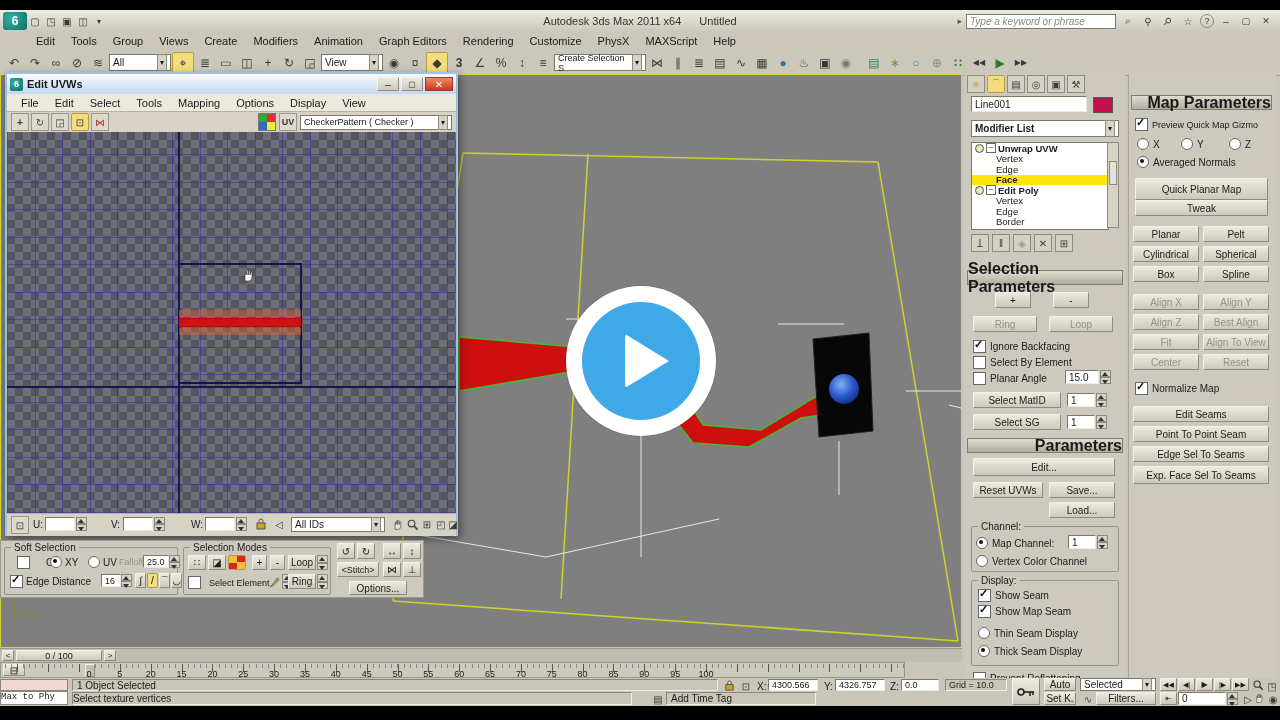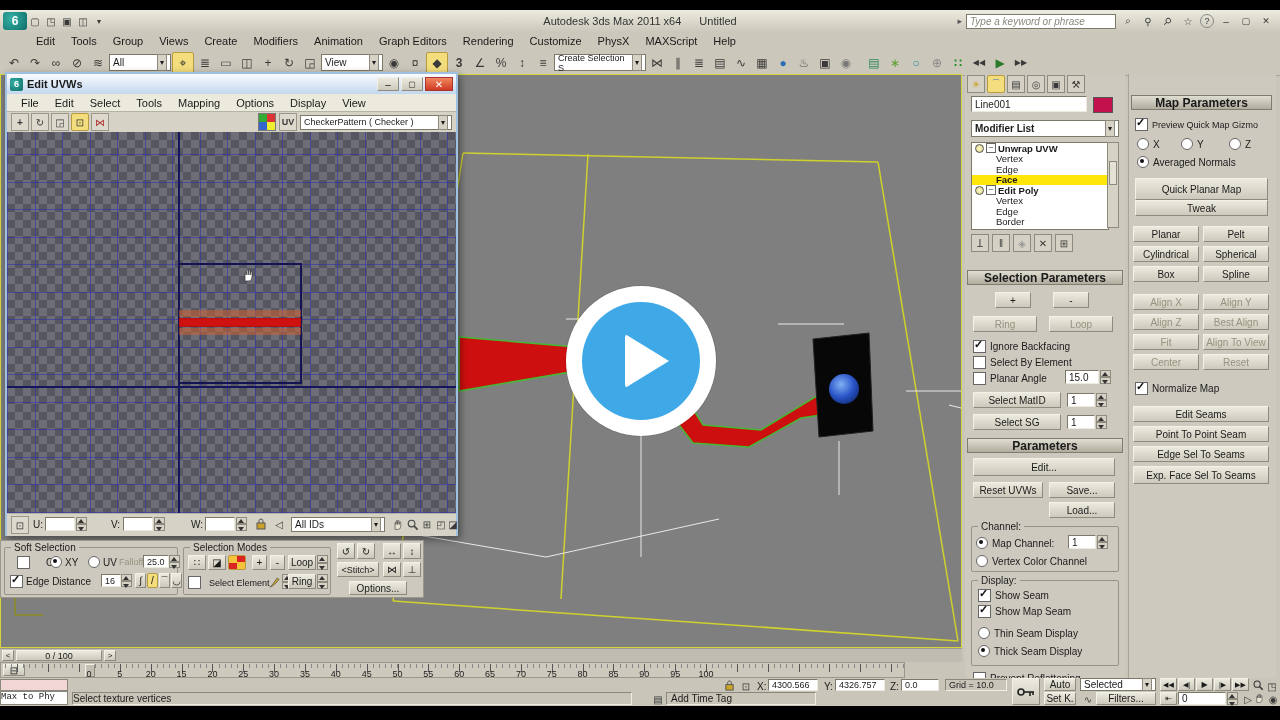--- a/index.html
+++ b/index.html
@@ -6,21 +6,21 @@
   body{width:1280px;height:720px;position:relative;background:#000;font-family:"Liberation Sans",sans-serif;font-size:11px;color:#1a1a1a;overflow:hidden;-webkit-font-smoothing:antialiased}
   .abs{position:absolute}
   .row{position:absolute;display:flex;align-items:center;gap:4px;white-space:nowrap}
   .b{position:absolute;display:flex;align-items:center;justify-content:center;background:linear-gradient(#eceade,#cdc9bc);border:1px solid #8d8a7e;border-top-color:#f4f1e8;border-left-color:#f4f1e8;font-size:10px;box-sizing:border-box;cursor:default;white-space:nowrap;overflow:hidden}
   .b.dis{color:#96937f}
   .f{position:absolute;background:#fff;border:1px solid #7c7969;border-bottom-color:#eceade;border-right-color:#eceade;font-size:10px;padding:0 3px;box-sizing:border-box;display:flex;align-items:center;overflow:hidden;white-space:nowrap}
   .sp{position:absolute;width:11px;display:flex;flex-direction:column;height:14px}
   .sp i{flex:1;background:#d6d2c6;border:1px solid #8d8a7e;position:relative}
   .sp i.up::after{content:"";position:absolute;left:1px;top:1px;border:3px solid transparent;border-bottom:4px solid #333;border-top:none}
   .sp i.dn::after{content:"";position:absolute;left:1px;top:2px;border:3px solid transparent;border-top:4px solid #333;border-bottom:none}
-  .rh{position:absolute;height:15px;background:linear-gradient(#e0ddd1,#b0ad9f);border:1px solid #7f7c70;display:flex;align-items:center;justify-content:center;font-weight:bold;font-size:12px;box-sizing:border-box}
+  .rh{position:absolute;height:15px;background:linear-gradient(#e0ddd1,#b0ad9f);border:1px solid #7f7c70;display:flex;align-items:center;justify-content:flex-end;font-weight:bold;font-size:16px;box-sizing:border-box}
   .gb{position:absolute;border:1px solid #96938a;border-radius:2px;box-sizing:border-box}
   .gl{position:absolute;top:-6px;left:6px;background:#cdc9bf;padding:0 3px;font-size:10px}
   .chk{width:11px;height:11px;background:#fff;border:1px solid #666;display:inline-block;position:relative;flex:none}
   .chk.on::after{content:"✓";position:absolute;left:0px;top:-3px;font-size:11px;font-weight:bold;color:#111}
   .rad{width:10px;height:10px;border-radius:50%;background:#fff;border:1px solid #666;display:inline-block;position:relative;flex:none}
   .rad.on::after{content:"";position:absolute;left:2px;top:2px;width:4px;height:4px;border-radius:50%;background:#111}
   .ib{display:flex;align-items:center;justify-content:center;width:20px;height:20px;font-size:12px;color:#3a3a3a;flex:none}
   .ib.sm{width:16px;height:16px;font-size:10px}
   .act{background:#f3dd7c !important;border:1px solid #b89b3f !important;border-radius:2px}
   .dd{background:#fff;border:1px solid #7c7969;display:flex;align-items:center;font-size:10px;padding:0 3px;box-sizing:border-box;position:relative}
@@ -718,20 +718,23 @@
         <span class="tick-num" style="left: 674.15px;">95</span>
         <span class="tick-num" style="left: 705px; text-align: center;">100</span>
       </div>
   </div>
 
   <div class="abs" style="left:0;top:668px;width:1280px;height:28px;background:#c9c5b8">
 
     <div class="abs" style="left:0;top:1px;width:68px;height:12px;background:#f2d6d6;border:1px solid #8a877b;box-sizing:border-box"></div>
     <div class="abs" style="left:0;top:13px;width:68px;height:14px;background:#fff;border:1px solid #8a877b;box-sizing:border-box;font-family:'Liberation Mono',monospace;font-size:9px;overflow:hidden;white-space:nowrap"><span>Max to Phy</span></div>
 
+    <div class="abs" style="left:72px;top:1px;width:646px;height:12px;border:1px solid #8a877b;border-bottom-color:#f0ede2;border-right-color:#f0ede2;font-size:10px;display:flex;align-items:center;padding-left:4px;box-sizing:border-box">
+        <span>1 Object Selected</span>
+      </div>
     <div class="abs" style="left:72px;top:14px;width:560px;height:13px;border:1px solid #8a877b;border-bottom-color:#f0ede2;border-right-color:#f0ede2;font-size:10px;display:flex;align-items:center;box-sizing:border-box">
         <span>Select texture vertices</span>
       </div>
 
     <svg width="11" height="11" viewBox="0 0 12 12" style="position:absolute;left:724px;top:2px">
         <rect x="2" y="5" width="8" height="6" fill="#c9a227" stroke="#555"></rect>
         <path d="M4 5 V3 a2 2 0 0 1 4 0 V5" fill="none" stroke="#555"></path>
       </svg>
     <span class="ib sm" style="position:absolute;left:738px;top:0">⊡</span>
     <span class="lbl abs" style="left:757px;top:3px">X:</span>

